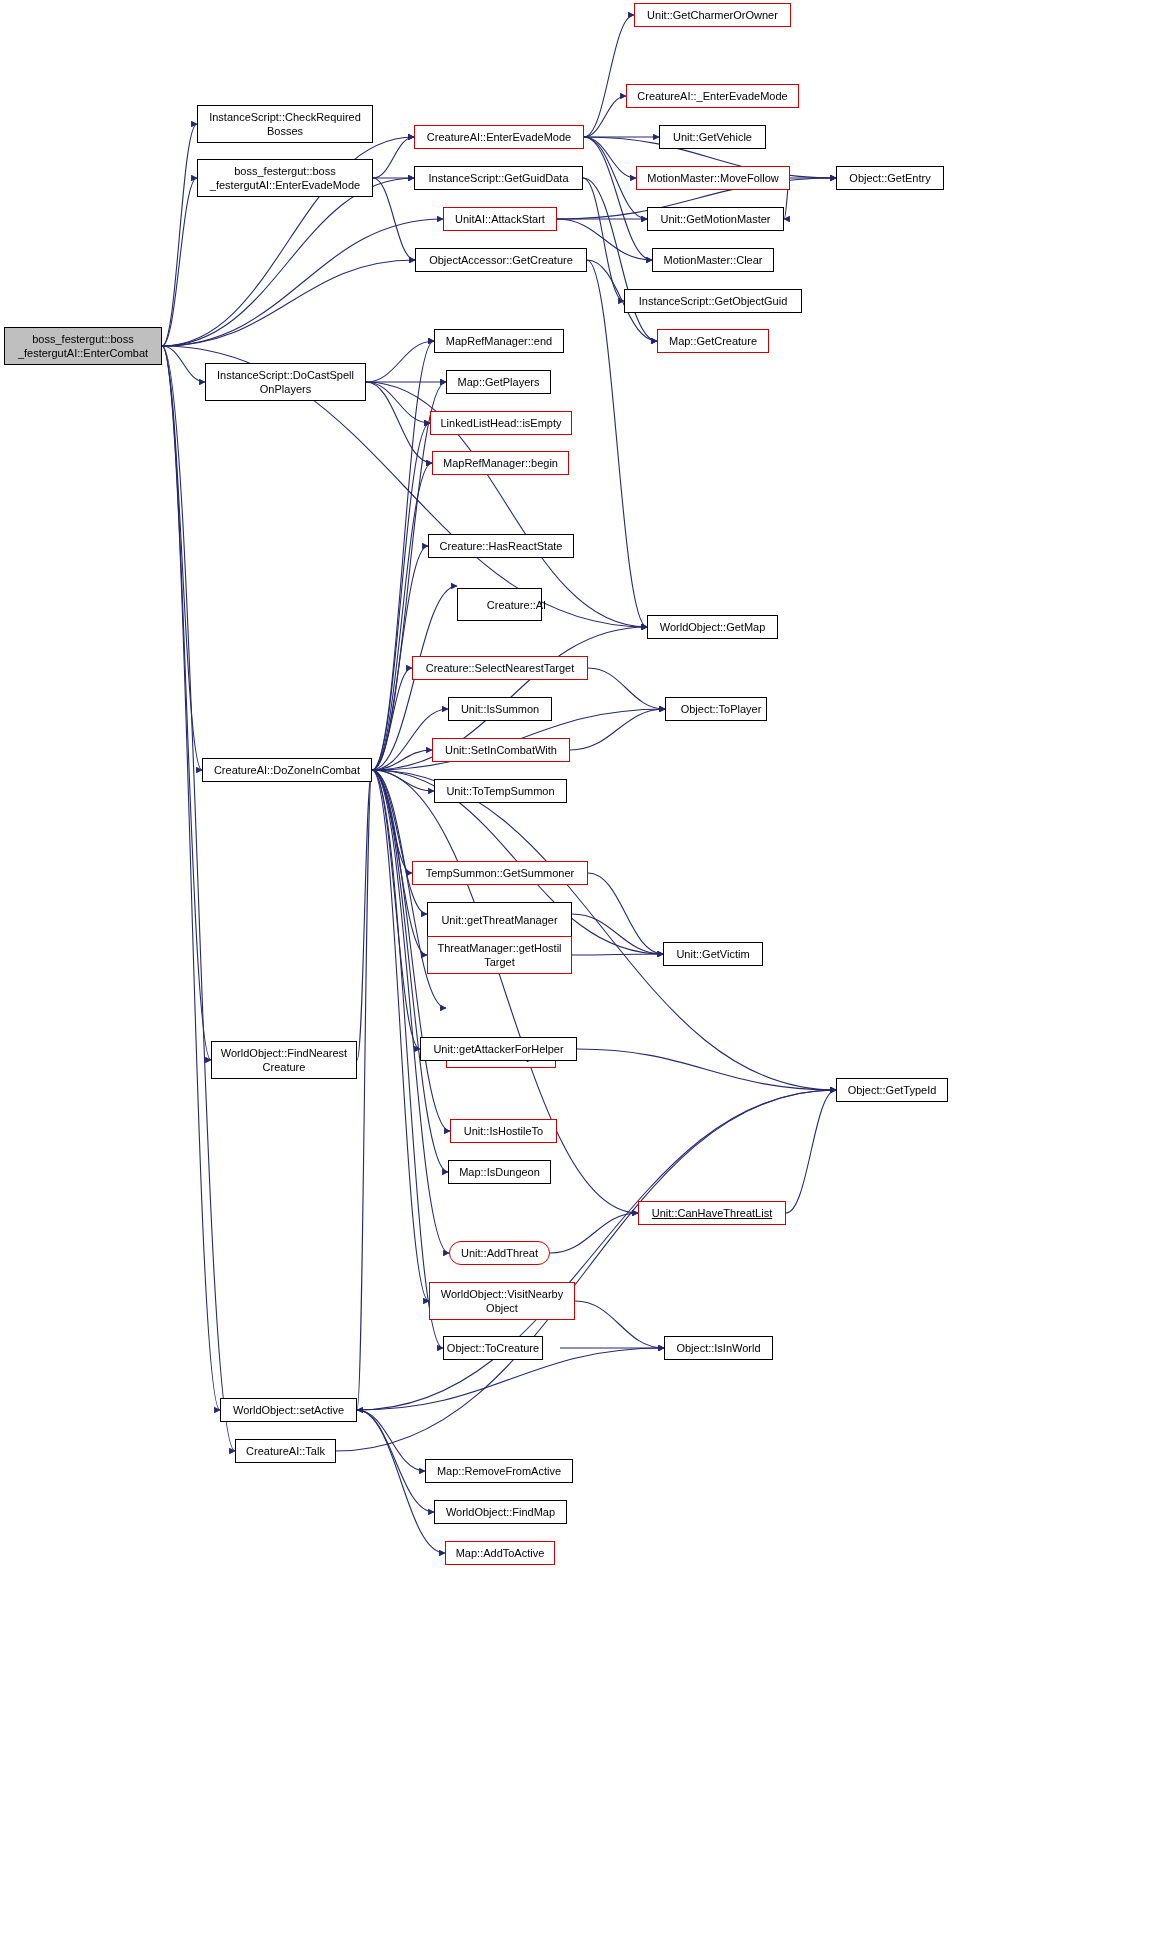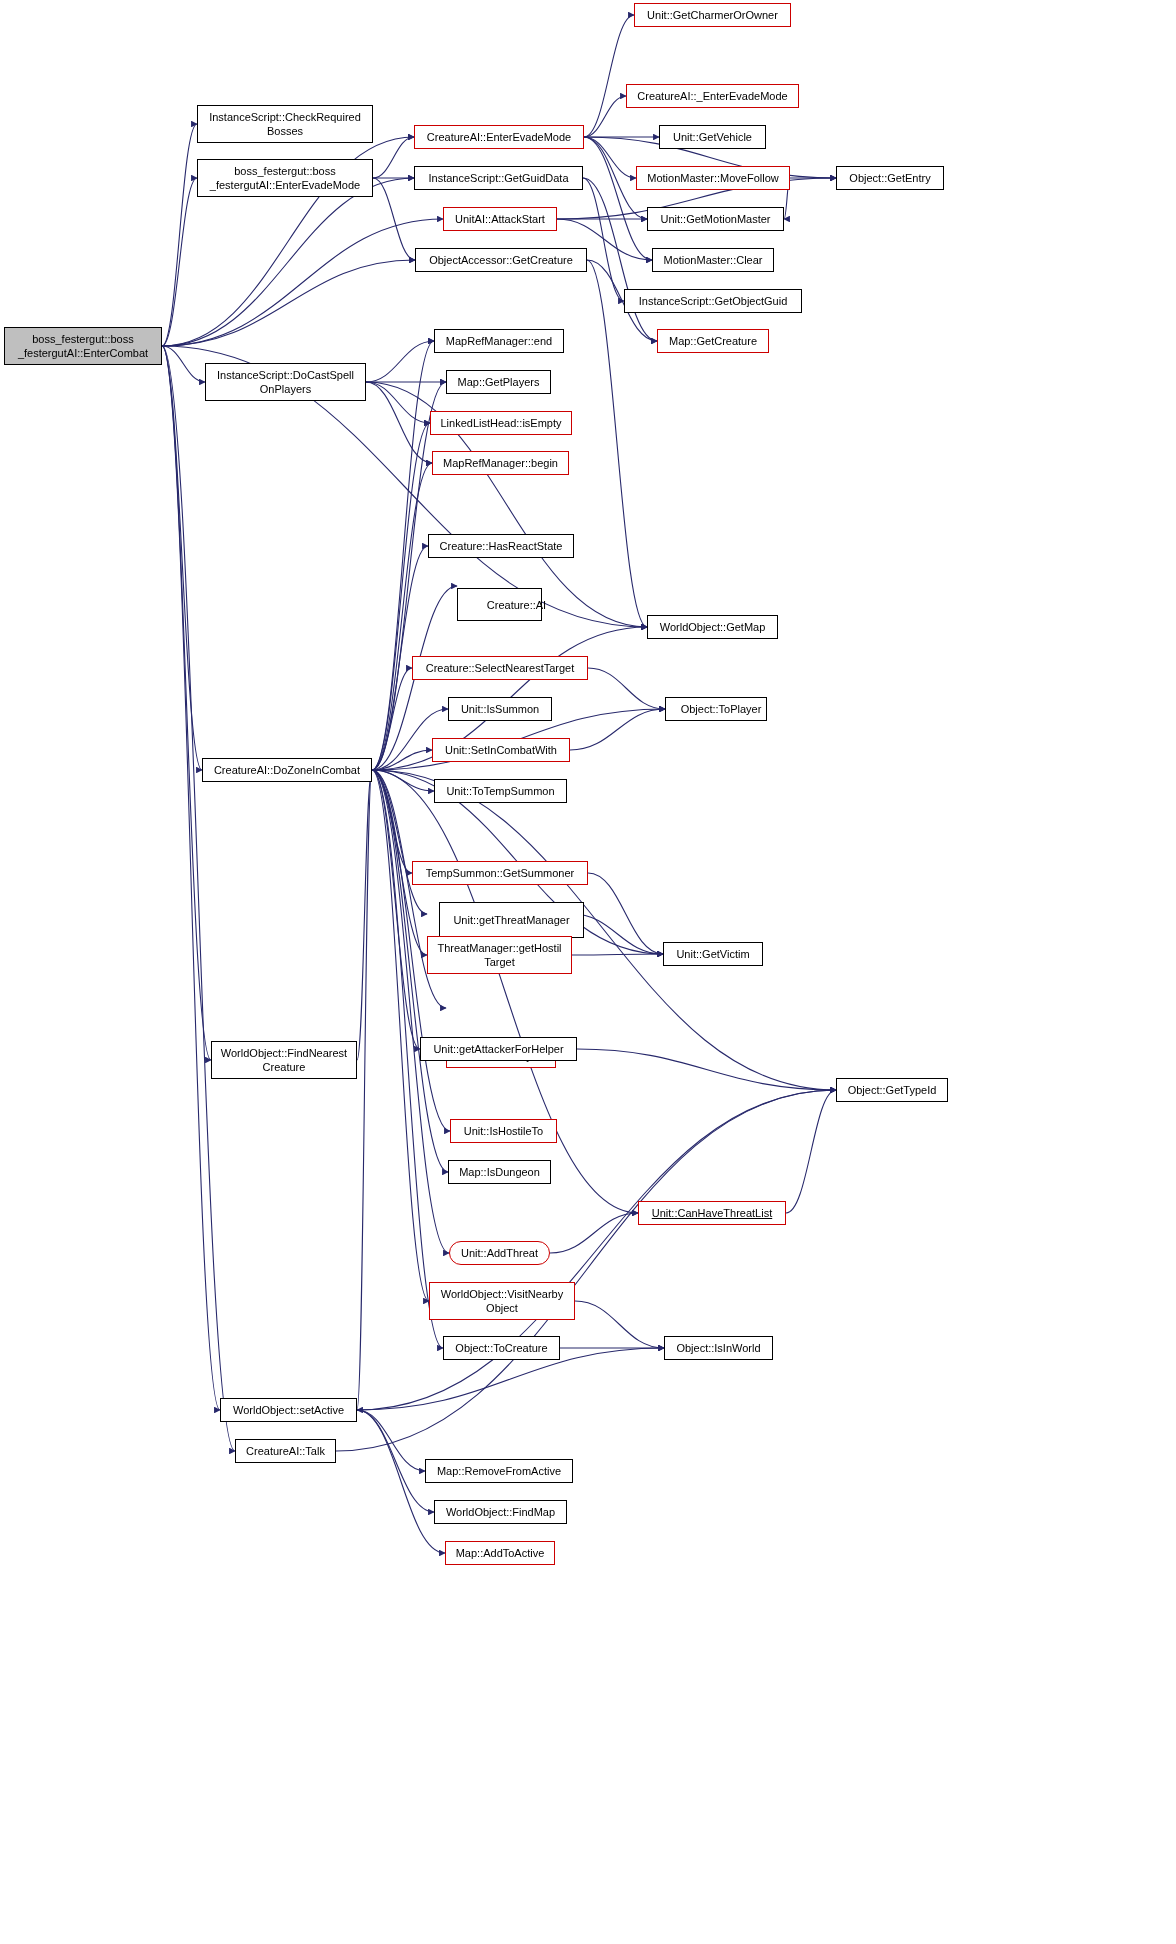--- a/index.html
+++ b/index.html
@@ -167,36 +167,36 @@
       <div class="node" style="left: 428px; top: 534px; width: 146px; height: 24px;">Creature::HasReactState</div>
       <div class="node" style="left: 457px; top: 588px; width: 85px; height: 33px; padding-left: 36px;">Creature::AI</div>
       <div class="node" style="left: 647px; top: 615px; width: 131px; height: 24px;">WorldObject::GetMap</div>
       <div class="node red" style="left: 412px; top: 656px; width: 176px; height: 24px;">Creature::SelectNearestTarget</div>
       <div class="node" style="left: 448px; top: 697px; width: 104px; height: 24px;">Unit::IsSummon</div>
       <div class="node" style="left: 665px; top: 697px; width: 102px; height: 24px; padding-left: 12px;">Object::ToPlayer</div>
       <div class="node red" style="left: 432px; top: 738px; width: 138px; height: 24px;">Unit::SetInCombatWith</div>
       <div class="node" style="left: 202px; top: 758px; width: 170px; height: 24px;">CreatureAI::DoZoneInCombat</div>
       <div class="node" style="left: 434px; top: 779px; width: 133px; height: 24px;">Unit::ToTempSummon</div>
       <div class="node red" style="left: 412px; top: 861px; width: 176px; height: 24px;">TempSummon::GetSummoner</div>
-      <div class="node" style="left: 427px; top: 902px; width: 145px; height: 36px; margin-left: 12px;">Unit::getThreatManager</div>
+      <div class="node" style="left: 427px; top: 902px; width: 145px; height: 36px;">Unit::getThreatManager</div>
       <div class="node red" style="left: 427px; top: 936px; width: 145px; height: 38px;">ThreatManager::getHostil
 Target</div>
       <div class="node" style="left: 663px; top: 942px; width: 100px; height: 24px;">Unit::GetVictim</div>
       <div class="node red" style="left: 446px; top: 1044px; width: 110px; height: 24px;">Unit::IsFriendlyTo</div>
       <div class="node" style="left: 420px; top: 1037px; width: 157px; height: 24px;">Unit::getAttackerForHelper</div>
       <div class="node" style="left: 836px; top: 1078px; width: 112px; height: 24px;">Object::GetTypeId</div>
       <div class="node" style="left: 211px; top: 1041px; width: 146px; height: 38px;">WorldObject::FindNearest
 Creature</div>
       <div class="node red" style="left: 450px; top: 1119px; width: 107px; height: 24px;">Unit::IsHostileTo</div>
       <div class="node" style="left: 448px; top: 1160px; width: 103px; height: 24px;">Map::IsDungeon</div>
       <div class="node red" style="left: 638px; top: 1201px; width: 148px; height: 24px; text-decoration: underline;">Unit::CanHaveThreatList</div>
       <div class="node red" style="left: 449px; top: 1241px; width: 101px; height: 24px; border-radius: 12px;">Unit::AddThreat</div>
       <div class="node red" style="left: 429px; top: 1282px; width: 146px; height: 38px;">WorldObject::VisitNearby
 Object</div>
-      <div class="node" style="left: 443px; top: 1336px; width: 117px; height: 24px;">Object::ToCreature</div>
+      <div class="node" style="left: 443px; top: 1336px; width: 100px; height: 24px;">Object::ToCreature</div>
       <div class="node" style="left: 664px; top: 1336px; width: 109px; height: 24px;">Object::IsInWorld</div>
       <div class="node" style="left: 220px; top: 1398px; width: 137px; height: 24px;">WorldObject::setActive</div>
       <div class="node" style="left: 235px; top: 1439px; width: 101px; height: 24px;">CreatureAI::Talk</div>
       <div class="node" style="left: 425px; top: 1459px; width: 148px; height: 24px;">Map::RemoveFromActive</div>
       <div class="node" style="left: 434px; top: 1500px; width: 133px; height: 24px;">WorldObject::FindMap</div>
       <div class="node red" style="left: 445px; top: 1541px; width: 110px; height: 24px;">Map::AddToActive</div>
     </div>
 </div>
 
 </body></html>

